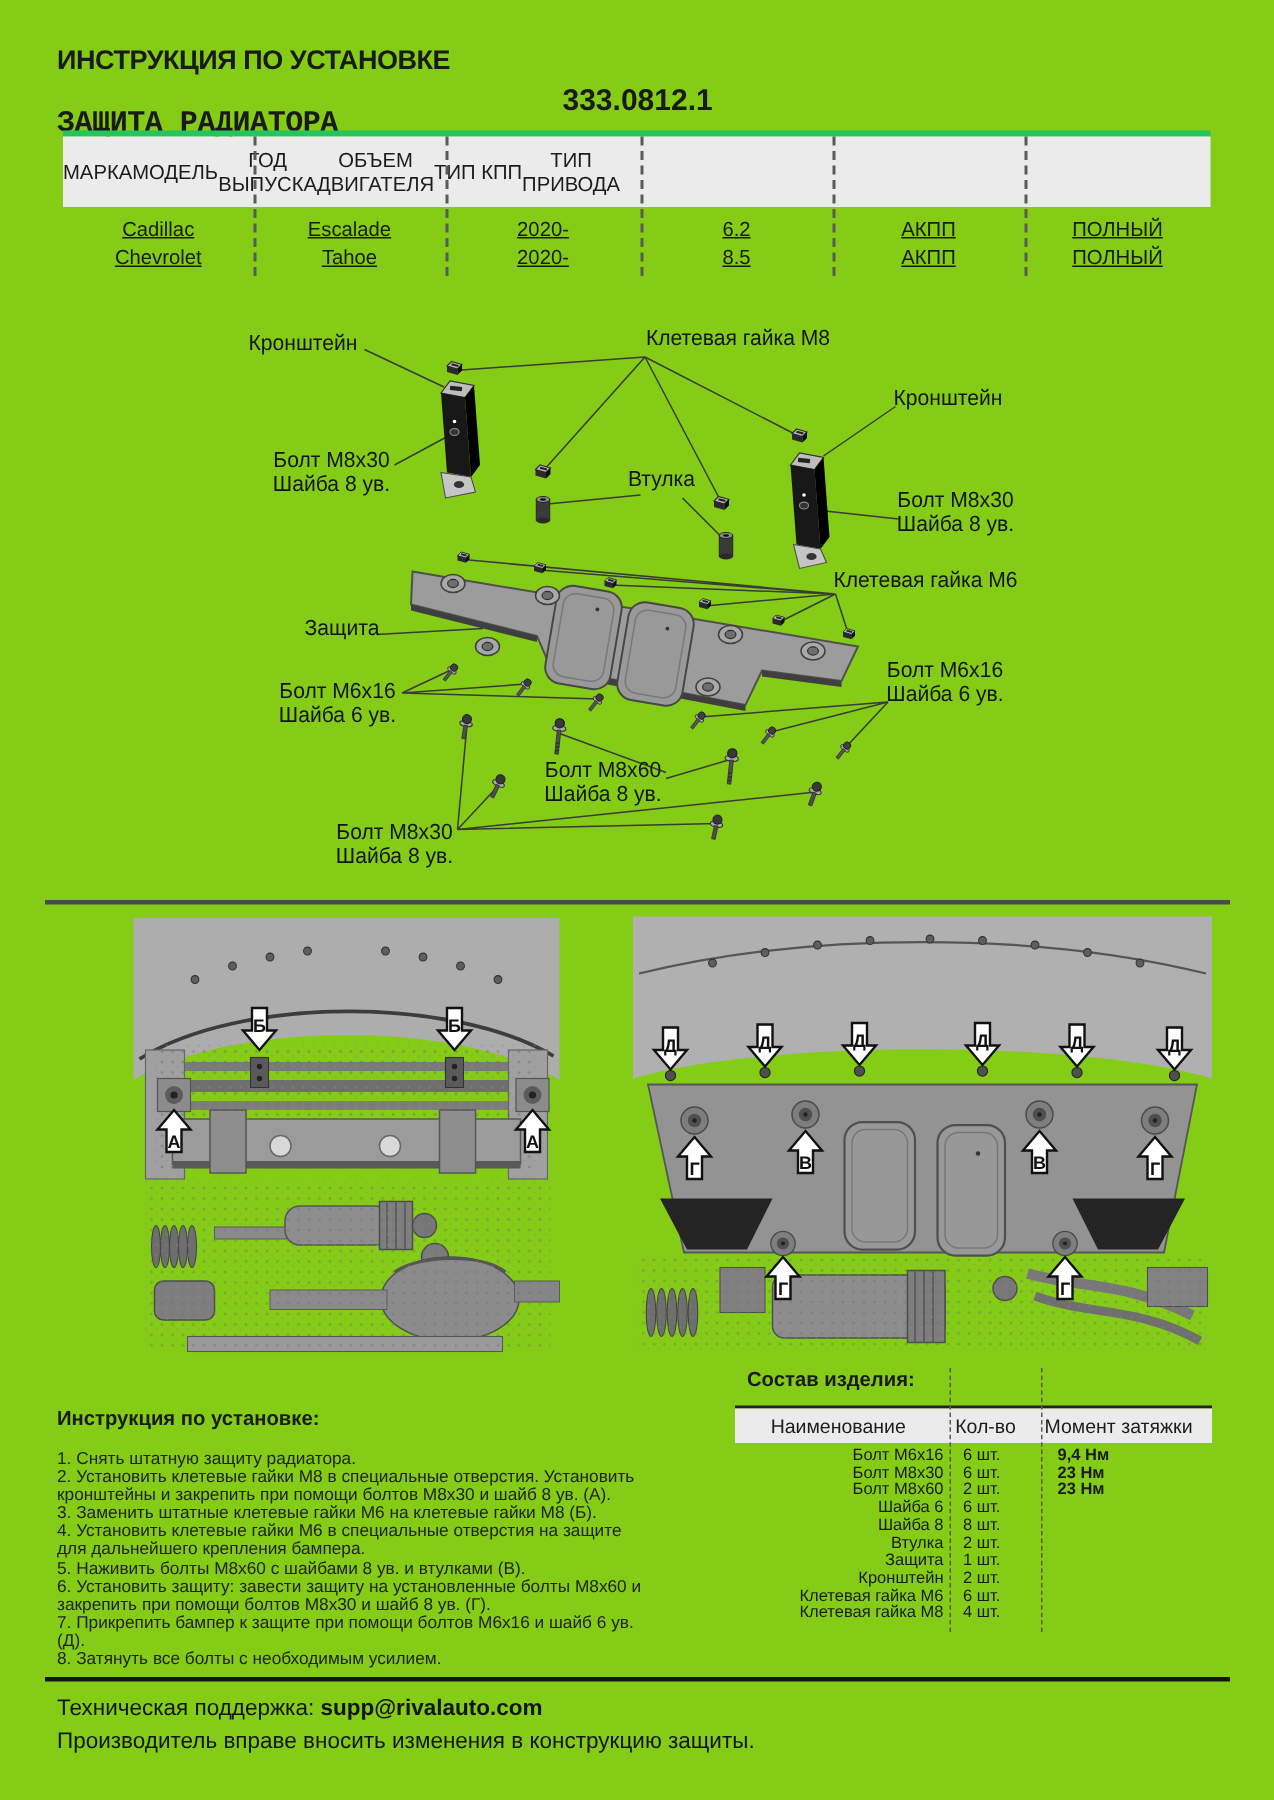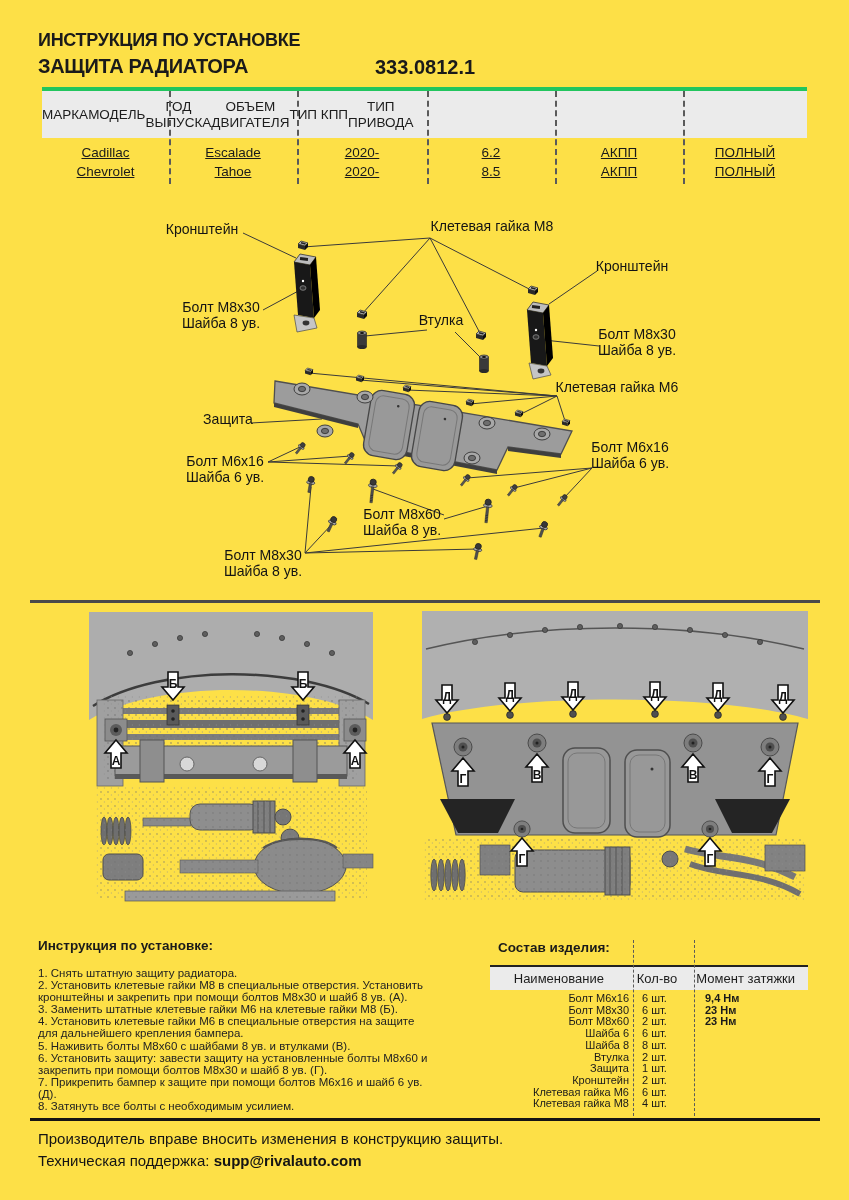--- a/index.html
+++ b/index.html
@@ -1,44 +1,44 @@
 <!DOCTYPE html>
 <html><head>
 <meta charset="utf-8">
 <style>
   html,body{margin:0;padding:0;background:#fff;}
-  #page{position:relative;width:849px;height:1200px;background:#fde047;overflow:hidden;
+  #page{position:relative;width:849px;height:1200px;background:#84cc16;overflow:hidden;
         font-family:"Liberation Sans","DejaVu Sans",sans-serif;color:#1a1a1a;}
   .abs{position:absolute;}
 
   
   #hdr{left:38px;top:30px;}
   #hdr .sub{font-size:18px;font-weight:600;letter-spacing:-0.3px;}
-  #hdr .ttl{font-size:20px;font-weight:800;letter-spacing:-0.3px;margin-top:4px;}
+  #hdr .ttl{font-size:20px;font-weight:800;letter-spacing:-0.3px;margin-top:20px;font-family:Liberation Mono, monospace;}
   #partno{left:375px;top:56px;font-size:20px;font-weight:800;}
 
   
   #vtable{left:42px;top:87px;width:765px;border-top:4px solid #22c55e;}
   .vt-head{display:flex;background:#ebebeb;height:47px;align-items:center;}
   .vt-cell{text-align:center;font-size:13.5px;}
   .vt-head .vt-cell{white-space:pre-line;line-height:16px;color:#1c1c1c;}
   .c0{width:127px;}.c1{width:128px;}.c2{width:130px;}.c3{width:128px;}.c4{width:128px;}.c5{width:124px;}
   .vt-body{padding-top:5px;}
   .vt-row{display:flex;line-height:19px;text-decoration:underline;}
   .vt-sep{position:absolute;top:0;height:93px;border-left:2px dashed #5a5a5a;width:0;}
 
   
   .dlabel{position:absolute;font-size:14.5px;line-height:16px;text-align:center;color:#141414;
           transform:scaleX(.97);transform-origin:center;}
 
   
   #instr{left:38px;top:938px;width:396px;}
   #instr .h{font-size:13.5px;font-weight:700;margin-bottom:14px;}
   .step{font-size:11.5px;line-height:12.1px;color:#222;}
-  #ptable{left:490px;top:940px;width:318px;}
+  #ptable{left:490px;top:912px;width:318px;}
   #ptable .h{font-size:13.5px;font-weight:700;padding-left:8px;height:25px;}
   .pt-topline{border-top:2.5px solid #222;}
   .pt-head{display:flex;background:#ebebeb;height:23px;align-items:center;font-size:13px;color:#1c1c1c;}
   .ph0{width:143px;text-align:center;}.ph1{width:61px;text-align:center;}.ph2{width:126px;padding-left:10px;box-sizing:border-box;}
   .pt-body{padding-top:3px;}
   .pt-row{display:flex;font-size:11px;line-height:11.7px;}
   .pc0{width:143px;text-align:right;padding-right:4px;box-sizing:border-box;}
   .pc1{width:61px;padding-left:9px;box-sizing:border-box;}
   .pc2{width:114px;padding-left:11px;box-sizing:border-box;font-weight:bold;}
   .pt-sep{position:absolute;top:0;height:176px;border-left:1.5px dashed #5a5a5a;width:0;}
@@ -577,20 +577,20 @@
           <div class="pc1">4 шт.</div>
           <div class="pc2"></div>
         </div>
       </div>
     <div class="pt-sep" style="left:143px"></div>
     <div class="pt-sep" style="left:204px"></div>
   </div>
 
   <div class="rule" style="left:30px;top:1118px;width:790px;height:3px;background:#141414"></div>
   <div id="footer" class="abs">
-    <div>Производитель вправе вносить изменения в конструкцию защиты.</div>
     <div>
       <span>Техническая поддержка:</span>
       <b>supp@rivalauto.com</b>
     </div>
+    <div>Производитель вправе вносить изменения в конструкцию защиты.</div>
   </div>
 
 </div>
 
 </body></html>

